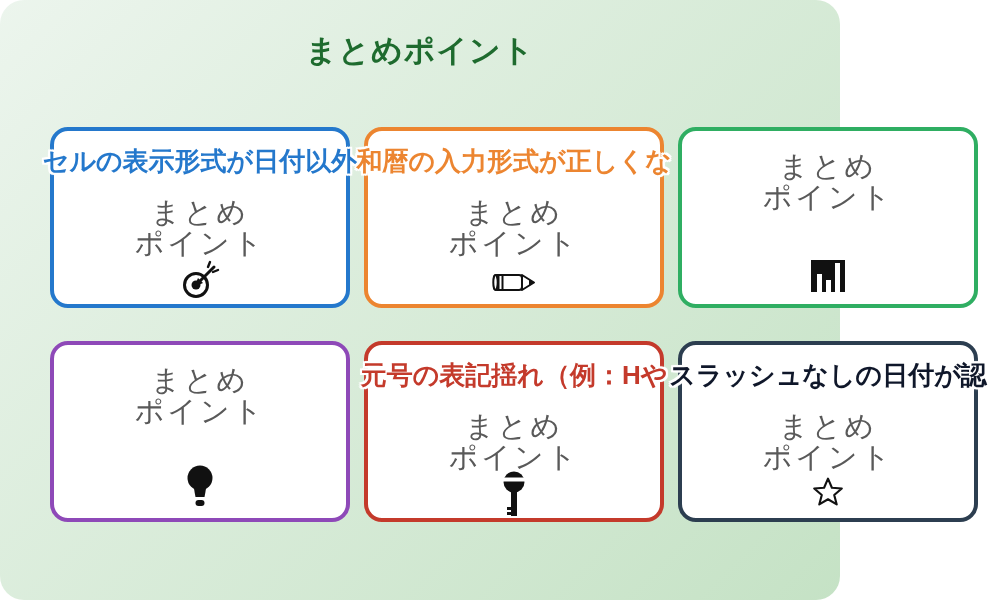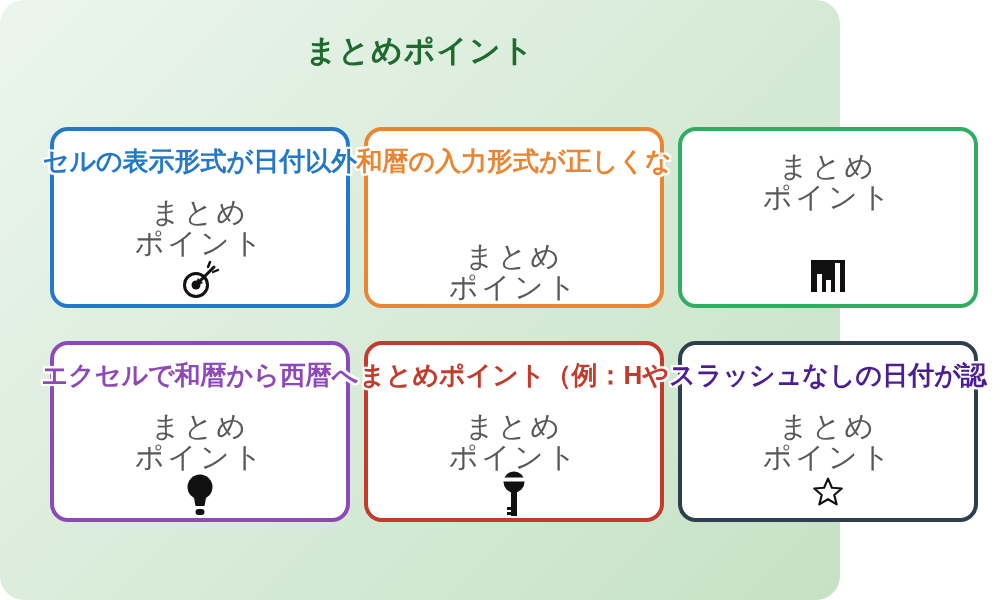--- a/index.html
+++ b/index.html
@@ -66,21 +66,21 @@
           <circle cx="17" cy="26" r="11.5" fill="none" stroke="#111" stroke-width="3"></circle>
           <circle cx="17" cy="26" r="4.5" fill="#111"></circle>
           <line x1="35" y1="8" x2="19" y2="24" stroke="#111" stroke-width="3" stroke-linecap="round"></line>
           <polygon points="15,28 24,24 19,19" fill="#111"></polygon>
           <line x1="31" y1="3" x2="29" y2="8" stroke="#111" stroke-width="2.4" stroke-linecap="round"></line>
           <line x1="39" y1="11" x2="34" y2="13" stroke="#111" stroke-width="2.4" stroke-linecap="round"></line>
         </svg>
       </div>
     </div>
 
-    <div class="card" style="border-color: rgb(236, 133, 48); gap: 44px;">
+    <div class="card" style="border-color: rgb(236, 133, 48);">
       <div class="card-title">
         <span class="card-title-text" style="color: rgb(236, 133, 48);">和暦の入力形式が正しくな</span>
       </div>
       <div class="card-memo">
         <div>まとめ</div>
         <div>ポイント</div>
       </div>
       <div class="card-icon">
         <svg width="46" height="22" viewBox="0 0 46 22">
           <rect x="3" y="3" width="28" height="15" rx="3" fill="#fff" stroke="#111" stroke-width="2"></rect>
@@ -102,58 +102,55 @@
         <svg width="40" height="36" viewBox="0 0 40 36">
           <rect x="3" y="2" width="34" height="32" fill="#111"></rect>
           <rect x="9" y="16" width="5" height="18" fill="#fff"></rect>
           <rect x="18" y="22" width="5" height="12" fill="#fff"></rect>
           <rect x="27" y="5" width="5" height="29" fill="#fff"></rect>
         </svg>
       </div>
     </div>
 
     <div class="card" style="border-color: rgb(142, 73, 184);">
-      <div class="card-title">
-        <span class="card-title-text" style="color: rgb(142, 73, 184);">エクセルで和暦から西暦へ</span>
-      </div>
       <div class="card-memo">
         <div>まとめ</div>
         <div>ポイント</div>
       </div>
       <div class="card-icon">
         <svg width="30" height="44" viewBox="0 0 30 44">
           <circle cx="15" cy="14" r="12.5" fill="#111"></circle>
           <polygon points="8.5,22 21.5,22 19.5,33 10.5,33" fill="#111"></polygon>
           <rect x="10.5" y="36" width="9" height="6" rx="3" fill="#111"></rect>
         </svg>
       </div>
     </div>
 
     <div class="card" style="border-color: rgb(196, 58, 43);">
       <div class="card-title">
-        <span class="card-title-text" style="color: rgb(196, 58, 43);">まとめポイント（例：Hや</span>
+        <span class="card-title-text" style="color: rgb(196, 58, 43);">元号の表記揺れ（例：Hや</span>
       </div>
       <div class="card-memo">
         <div>まとめ</div>
         <div>ポイント</div>
       </div>
       <div class="card-icon">
         <svg width="28" height="46" viewBox="0 0 28 46">
           <circle cx="14" cy="11" r="10.5" fill="#111"></circle>
           <rect x="2" y="6.5" width="24" height="4" fill="#fff"></rect>
           <rect x="11" y="20" width="6" height="25" fill="#111"></rect>
           <rect x="7" y="36" width="4" height="3" fill="#111"></rect>
           <rect x="7" y="41" width="4" height="3" fill="#111"></rect>
         </svg>
       </div>
     </div>
 
     <div class="card" style="border-color: rgb(44, 62, 80);">
       <div class="card-title">
-        <span class="card-title-text" style="color: #4c1d95;">スラッシュなしの日付が認</span>
+        <span class="card-title-text" style="color: #0f172a;">スラッシュなしの日付が認</span>
       </div>
       <div class="card-memo">
         <div>まとめ</div>
         <div>ポイント</div>
       </div>
       <div class="card-icon">
         <svg width="32" height="32" viewBox="0 0 36 36">
           <polygon points="18,3 22.4,13.2 33.5,14 25,21.4 27.8,32 18,26.2 8.2,32 11,21.4 2.5,14 13.6,13.2" fill="#fff" stroke="#111" stroke-width="2.4" stroke-linejoin="round"></polygon>
         </svg>
       </div>

